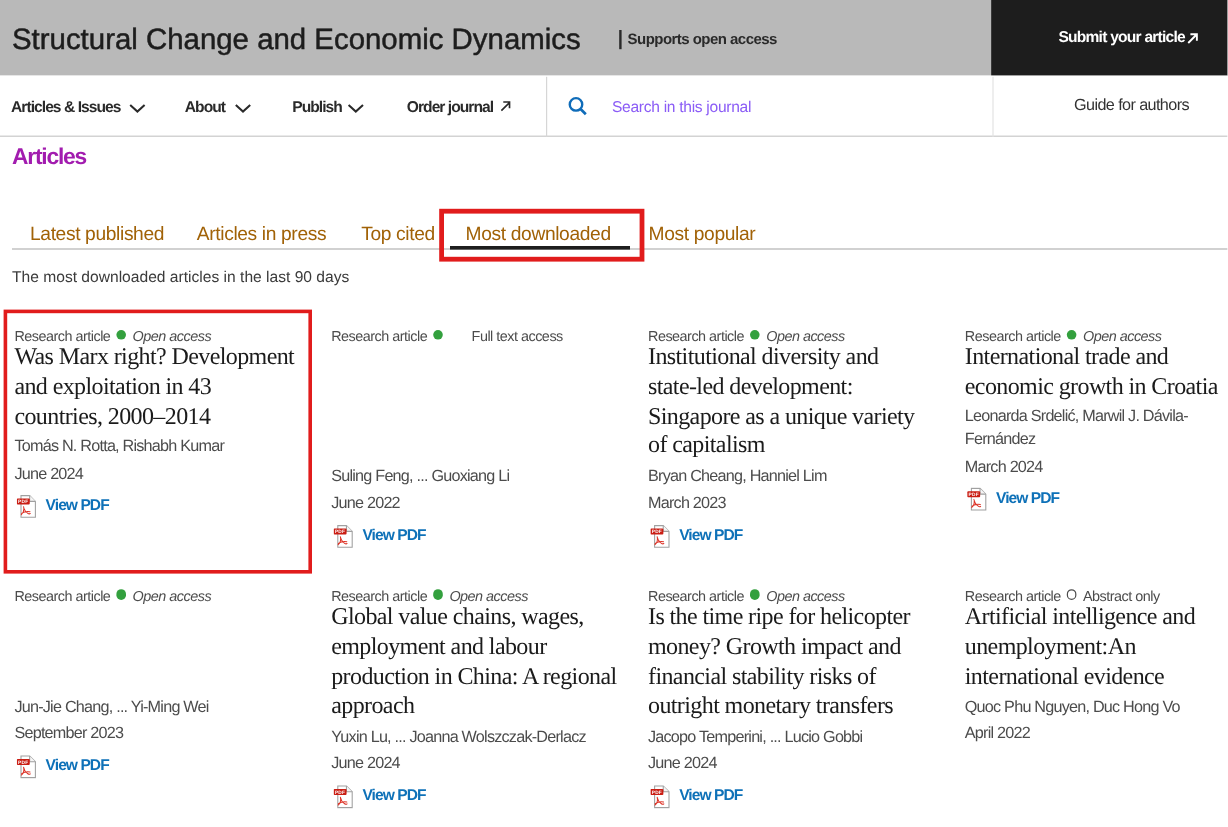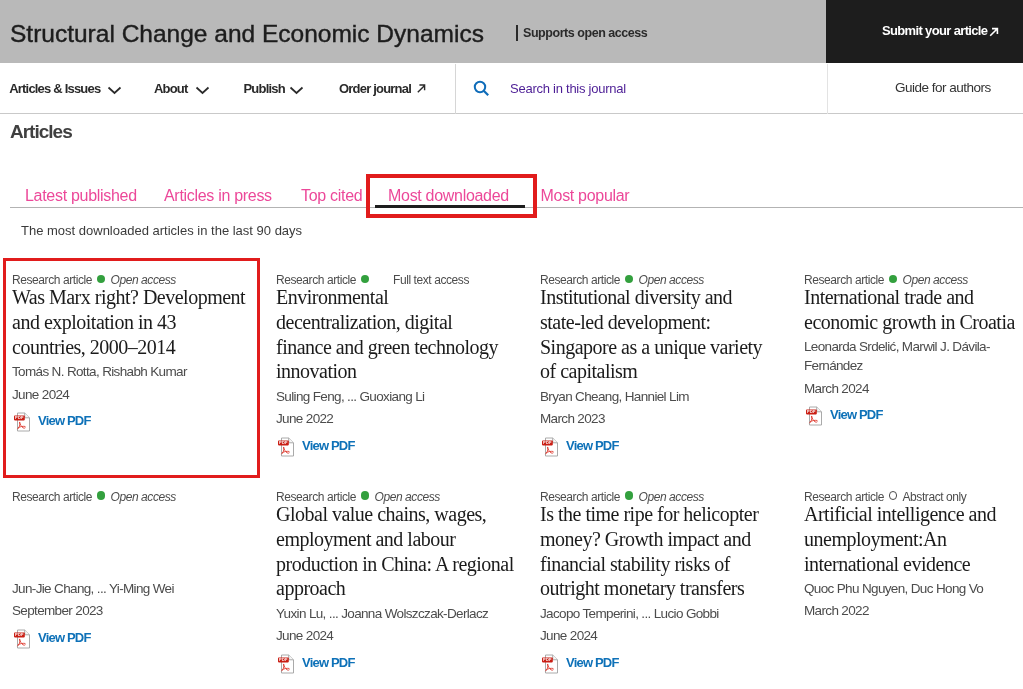--- a/index.html
+++ b/index.html
@@ -14,28 +14,28 @@
 .soa { left:523px; top:24.6px; font-size:12.5px; font-weight:700; letter-spacing:-0.45px;
   color:#2a2a2a; line-height:16px; }
 .submitbox { left:826px; top:0; width:197px; height:63px; background:#1d1d1d; }
 .submit { left:882px; top:22.9px; font-size:13px; font-weight:700; letter-spacing:-0.65px;
   color:#fff; line-height:16px; }
 
 .nav { left:0; top:63px; width:1023px; height:51px; background:#fff; border-bottom:1px solid #c9c9c9; }
 .nitem { font-size:13px; font-weight:700; letter-spacing:-0.8px; color:#2a2a2a; line-height:16px; top:81.4px; }
 .vline1 { left:455px; top:64px; width:1px; height:50px; background:#d6d6d6; }
 .vline2 { left:827px; top:64px; width:1px; height:50px; background:#e3e3e3; }
-.searchtxt { left:510px; top:79.8px; font-size:13px; letter-spacing:-0.25px; color:#4c1d95; line-height:17px; }
+.searchtxt { left:510px; top:79.8px; font-size:13px; letter-spacing:-0.25px; color:#8b5cf6; line-height:17px; }
 .guide { left:895px; top:79.3px; font-size:13.5px; letter-spacing:-0.5px; color:#333; line-height:17px; }
 
-.h2 { left:10px; top:120.1px; font-size:19px; font-weight:700; letter-spacing:-1px; color:#404040; line-height:24px; }
-.tab { font-size:16px; letter-spacing:-0.3px; color:#ec4899; line-height:21px; }
+.h2 { left:10px; top:120.1px; font-size:19px; font-weight:700; letter-spacing:-1px; color:#a21caf; line-height:24px; }
+.tab { font-size:16px; letter-spacing:-0.3px; color:#a16207; line-height:21px; }
 .tabrule { left:10px; top:207.4px; width:1013px; height:1px; background:#b3b3b3; }
 .tabsel { left:374.6px; top:205.2px; width:150px; height:3.2px; background:#1e1e1e; }
-.sub { left:21px; top:223.3px; font-size:13px; color:#3b3b3b; line-height:16px;text-align:center; }
+.sub { left:10px; top:223.3px; font-size:13px; color:#3b3b3b; line-height:16px;text-align:center; }
 
 .redbox1 { left:366px; top:174px; width:170.5px; height:44px; border:4.6px solid #e11c1c; }
 .redbox2 { left:3px; top:258px; width:257px; height:219.5px; border:3.9px solid #e11c1c; }
 
 .lab { font-size:12px; letter-spacing:-0.42px; color:#4c4c4c; line-height:16px; white-space:pre; }
 .it { font-style:italic; }
 .dot { width:8.5px; height:8.5px; border-radius:50%; background:#33a03e; }
 .ring { width:8.5px; height:8.5px; border-radius:50%; background:#fff; border:1.4px solid #4c4c4c; }
 .ttl { font-family:"Liberation Serif", serif; font-size:20px; letter-spacing:-0.5px;
   color:#1b1b1b; line-height:24.7px; white-space:pre; }
@@ -102,21 +102,20 @@
 <path d="M3.5 1 h7.2 l4.8 4.8 v13.2 h-12 z" fill="#fff" stroke="#a0a0a0" stroke-width="0.9"></path>
 <path d="M10.7 1 v4.8 h4.8" fill="#f5f5f5" stroke="#a0a0a0" stroke-width="0.9"></path>
 <rect x="0" y="3.4" width="10.8" height="5" rx="0.8" fill="#ca1e14"></rect>
 <text x="5.4" y="7.3" font-family="Liberation Sans" font-size="4" font-weight="bold" fill="#fff" text-anchor="middle" letter-spacing="0.2">PDF</text>
 <path d="M5.6 10.3 c0.5 2.4 1.9 4.4 3.3 5.3 M5.7 10.4 c0.5 2.6 -0.4 5.2 -1.9 6.5 M4 15.8 c1.8 -1.2 5 -1.8 7 -1.4 M8.9 15.6 c1 0.7 1.8 0.8 2.3 0.3" stroke="#dd3327" stroke-width="0.85" fill="none" stroke-linecap="round"></path>
 </svg>
 <div class="abs vpdf" style="left:38px;top:413.3px">View PDF</div>
 <div class="abs lab" style="left:276px;top:271.7px">Research article</div>
 <div class="abs dot" style="left:360.8px;top:274.7px"></div>
 <div class="abs lab " style="left:393px;top:271.7px">Full text access</div>
-<div class="abs ttl" style="left:276px;top:285.3px">Environmental<br>decentralization, digital<br>finance and green technology<br>innovation</div>
 <div class="abs aut" style="left:276px;top:387.8px">Suling Feng, ... Guoxiang Li</div>
 <div class="abs aut" style="left:276px;top:410.2px">June 2022</div>
 <svg class="abs" style="left:277.5px;top:436.8px" width="17" height="20" viewBox="0 0 17 20">
 <path d="M3.5 1 h7.2 l4.8 4.8 v13.2 h-12 z" fill="#fff" stroke="#a0a0a0" stroke-width="0.9"></path>
 <path d="M10.7 1 v4.8 h4.8" fill="#f5f5f5" stroke="#a0a0a0" stroke-width="0.9"></path>
 <rect x="0" y="3.4" width="10.8" height="5" rx="0.8" fill="#ca1e14"></rect>
 <text x="5.4" y="7.3" font-family="Liberation Sans" font-size="4" font-weight="bold" fill="#fff" text-anchor="middle" letter-spacing="0.2">PDF</text>
 <path d="M5.6 10.3 c0.5 2.4 1.9 4.4 3.3 5.3 M5.7 10.4 c0.5 2.6 -0.4 5.2 -1.9 6.5 M4 15.8 c1.8 -1.2 5 -1.8 7 -1.4 M8.9 15.6 c1 0.7 1.8 0.8 2.3 0.3" stroke="#dd3327" stroke-width="0.85" fill="none" stroke-linecap="round"></path>
 </svg>
 <div class="abs vpdf" style="left:302px;top:438.0px">View PDF</div>
@@ -187,13 +186,13 @@
 <rect x="0" y="3.4" width="10.8" height="5" rx="0.8" fill="#ca1e14"></rect>
 <text x="5.4" y="7.3" font-family="Liberation Sans" font-size="4" font-weight="bold" fill="#fff" text-anchor="middle" letter-spacing="0.2">PDF</text>
 <path d="M5.6 10.3 c0.5 2.4 1.9 4.4 3.3 5.3 M5.7 10.4 c0.5 2.6 -0.4 5.2 -1.9 6.5 M4 15.8 c1.8 -1.2 5 -1.8 7 -1.4 M8.9 15.6 c1 0.7 1.8 0.8 2.3 0.3" stroke="#dd3327" stroke-width="0.85" fill="none" stroke-linecap="round"></path>
 </svg>
 <div class="abs vpdf" style="left:566px;top:654.8px">View PDF</div>
 <div class="abs lab" style="left:804px;top:488.5px">Research article</div>
 <div class="abs ring" style="left:888.8px;top:491.4px"></div>
 <div class="abs lab " style="left:902.5px;top:488.5px">Abstract only</div>
 <div class="abs ttl" style="left:804px;top:502.1px">Artificial intelligence and<br>unemployment:An<br>international evidence</div>
 <div class="abs aut" style="left:804px;top:579.9px">Quoc Phu Nguyen, Duc Hong Vo</div>
-<div class="abs aut" style="left:804px;top:602.3px">March 2022</div>
+<div class="abs aut" style="left:804px;top:602.3px">April 2022</div>
 </div>
 </body></html>

